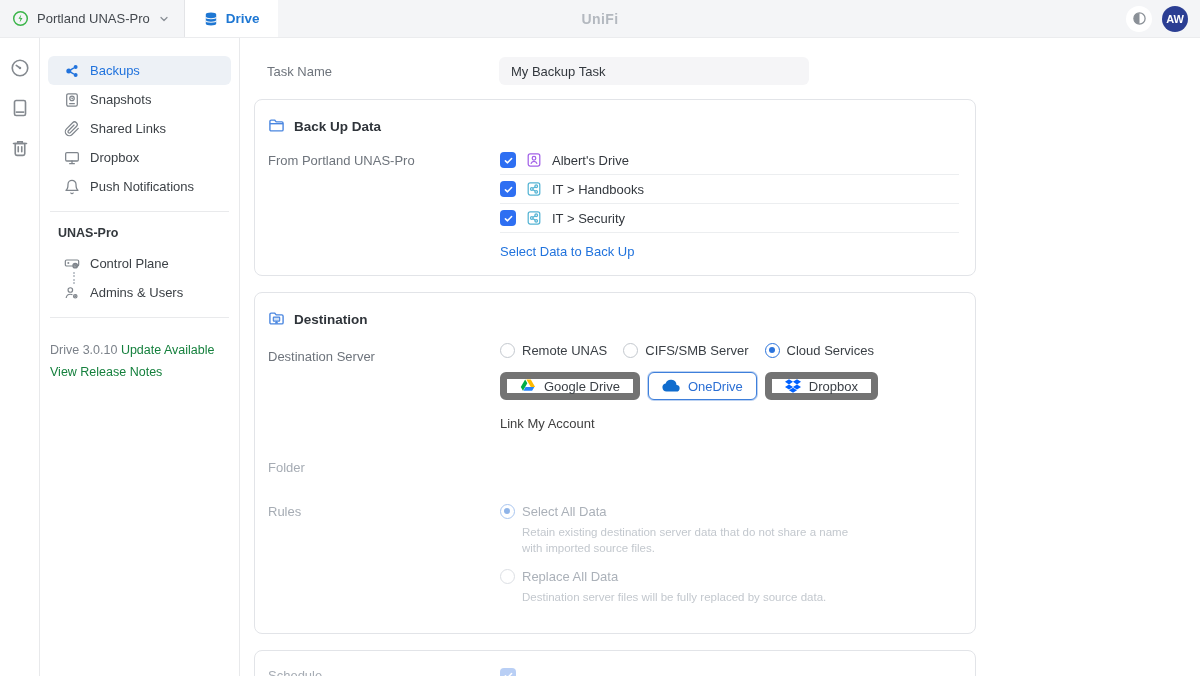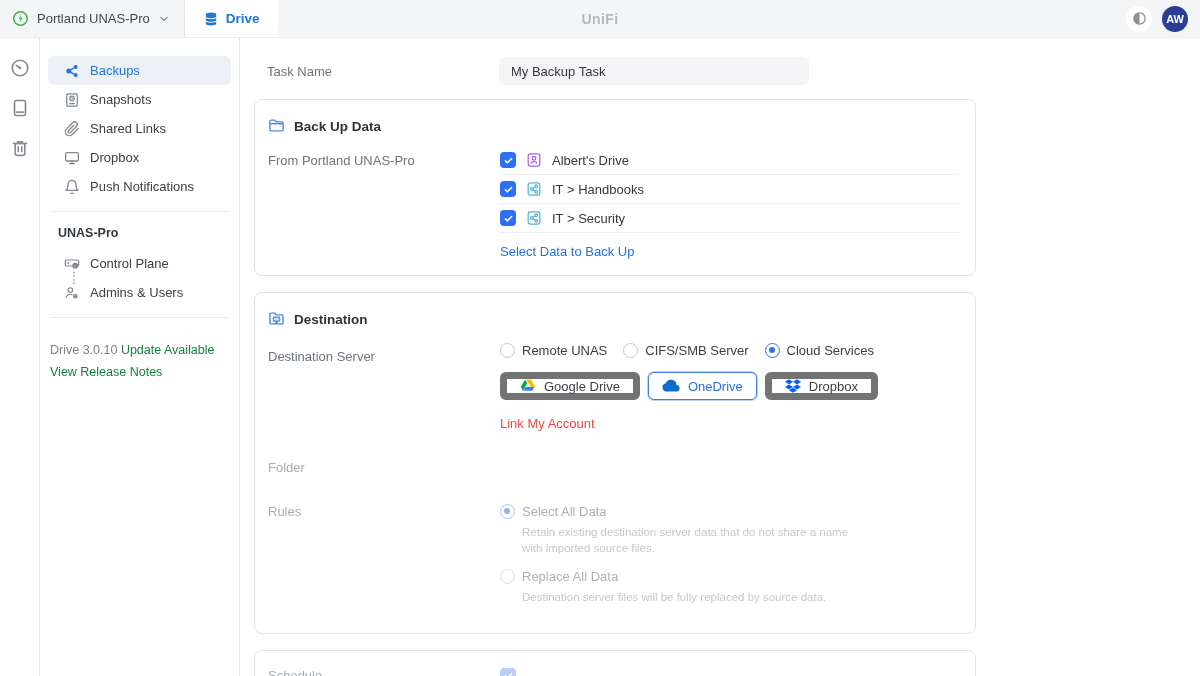--- a/index.html
+++ b/index.html
@@ -60,21 +60,21 @@
   .radio-row { display:flex; align-items:center; gap:16px; height:16px; margin-top:3px; }
   .radio-opt { display:flex; align-items:center; gap:7px; cursor:pointer; }
   .radio { width:15px; height:15px; border-radius:50%; border:1.5px solid #c3c8ce; background:#fff; flex:none; position:relative; }
   .radio-opt.sel .radio { border-color:#2b74dd; }
   .radio-opt.sel .radio::after { content:""; position:absolute; left:3px; top:3px; width:6px; height:6px; border-radius:50%; background:#2b74dd; }
   .radio-opt .rlbl { color:#3b4046; }
 
   .providers { display:flex; gap:8px; margin-top:14px; }
   .provider { display:flex; align-items:center; gap:8px; height:28px; padding:0 13px; background:#fff; border:7px solid #737373; border-radius:6px; font-family:inherit; font-size:13px; color:#3b4046; cursor:pointer; }
   .provider.sel { border:1px solid #3e7fdb; box-shadow:0 0 0 1px rgba(62,127,219,.35); color:#2b6fd4; }
-  .link-account { display:inline-block; margin-top:16px; color:#ef4444; cursor:pointer; }
+  .link-account { display:inline-block; margin-top:16px; color:#404040; cursor:pointer; }
 
   .row-folder { margin-top:29px; }
   .row-rules { margin-top:29px; }
   .rule-opt { display:flex; align-items:flex-start; gap:7px; }
   .rule-opt .radio { margin-top:0; border-color:#dcdfe4; cursor:default; }
   .rule-opt.sel .radio { border-color:#a9c6f0; }
   .rule-opt.sel .radio::after { content:""; position:absolute; left:3px; top:3px; width:6px; height:6px; border-radius:50%; background:#8fb4e8; }
   .rule-lbl { color:#abb1b9; font-size:13px; }
   .rule-desc { margin:6px 0 13px 22px; max-width:348px; font-size:11.5px; line-height:1.35; color:#c3c8ce; }
   .card-dest { padding-bottom:14px; }

